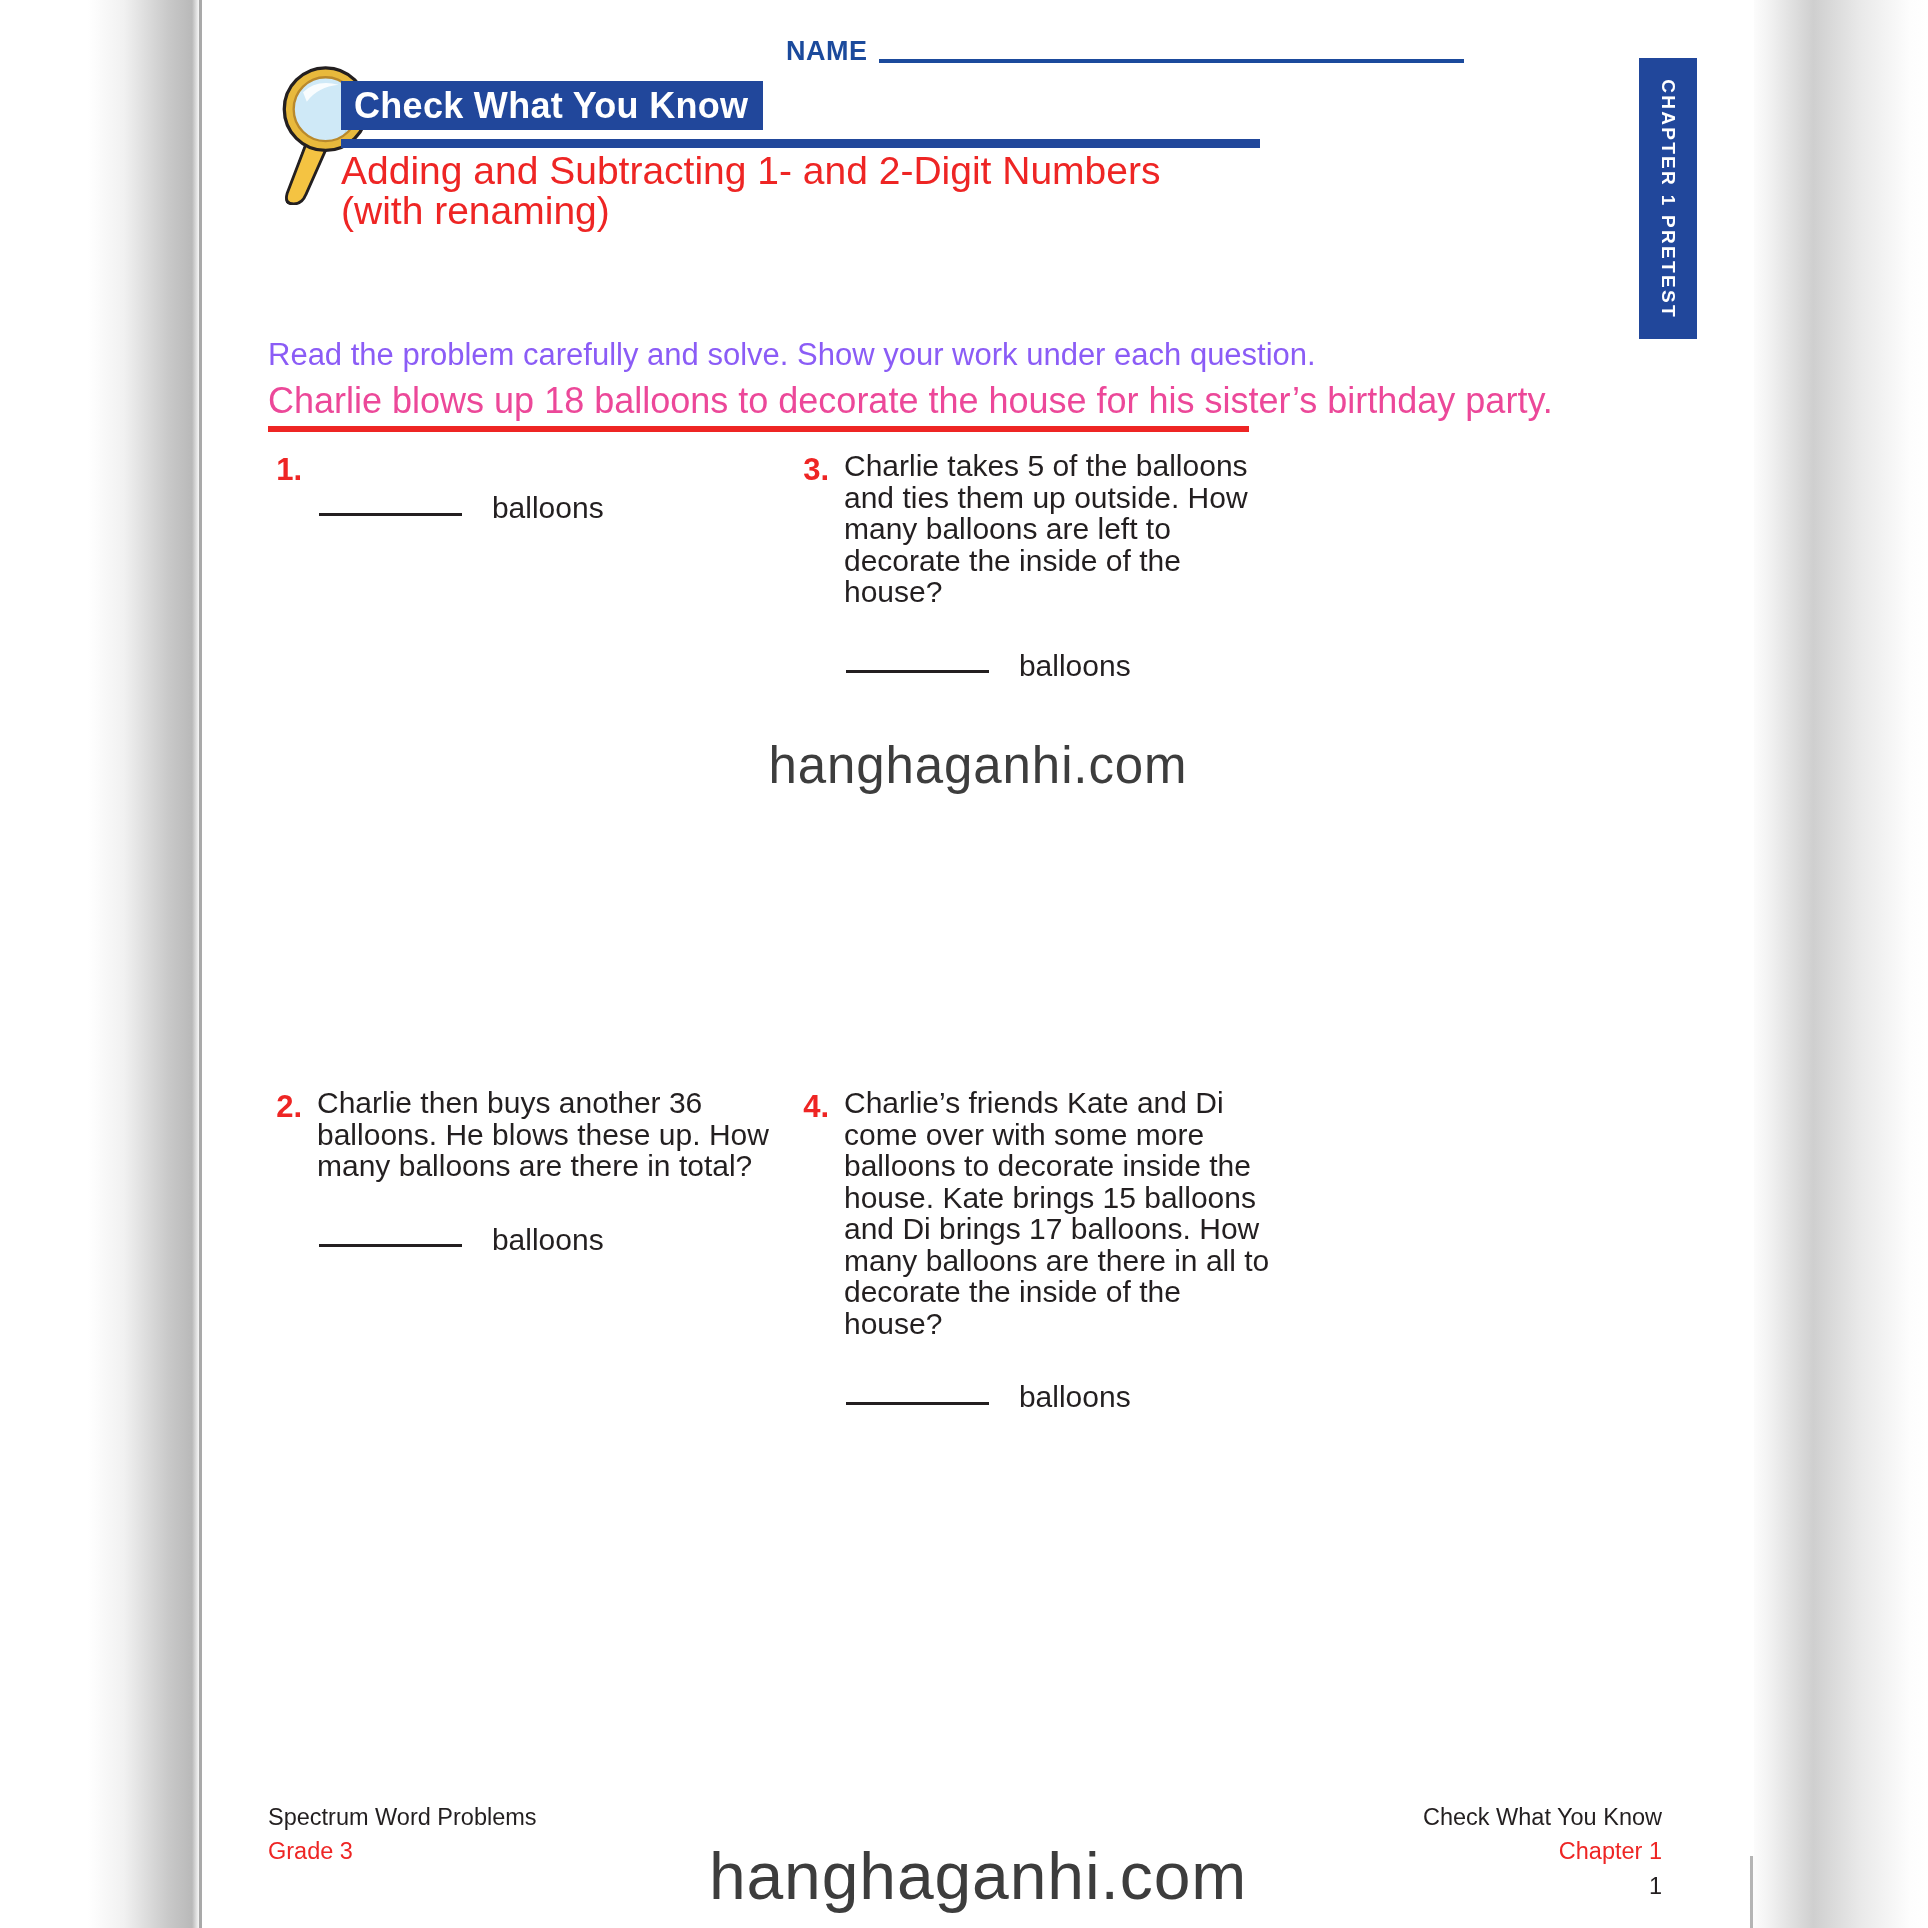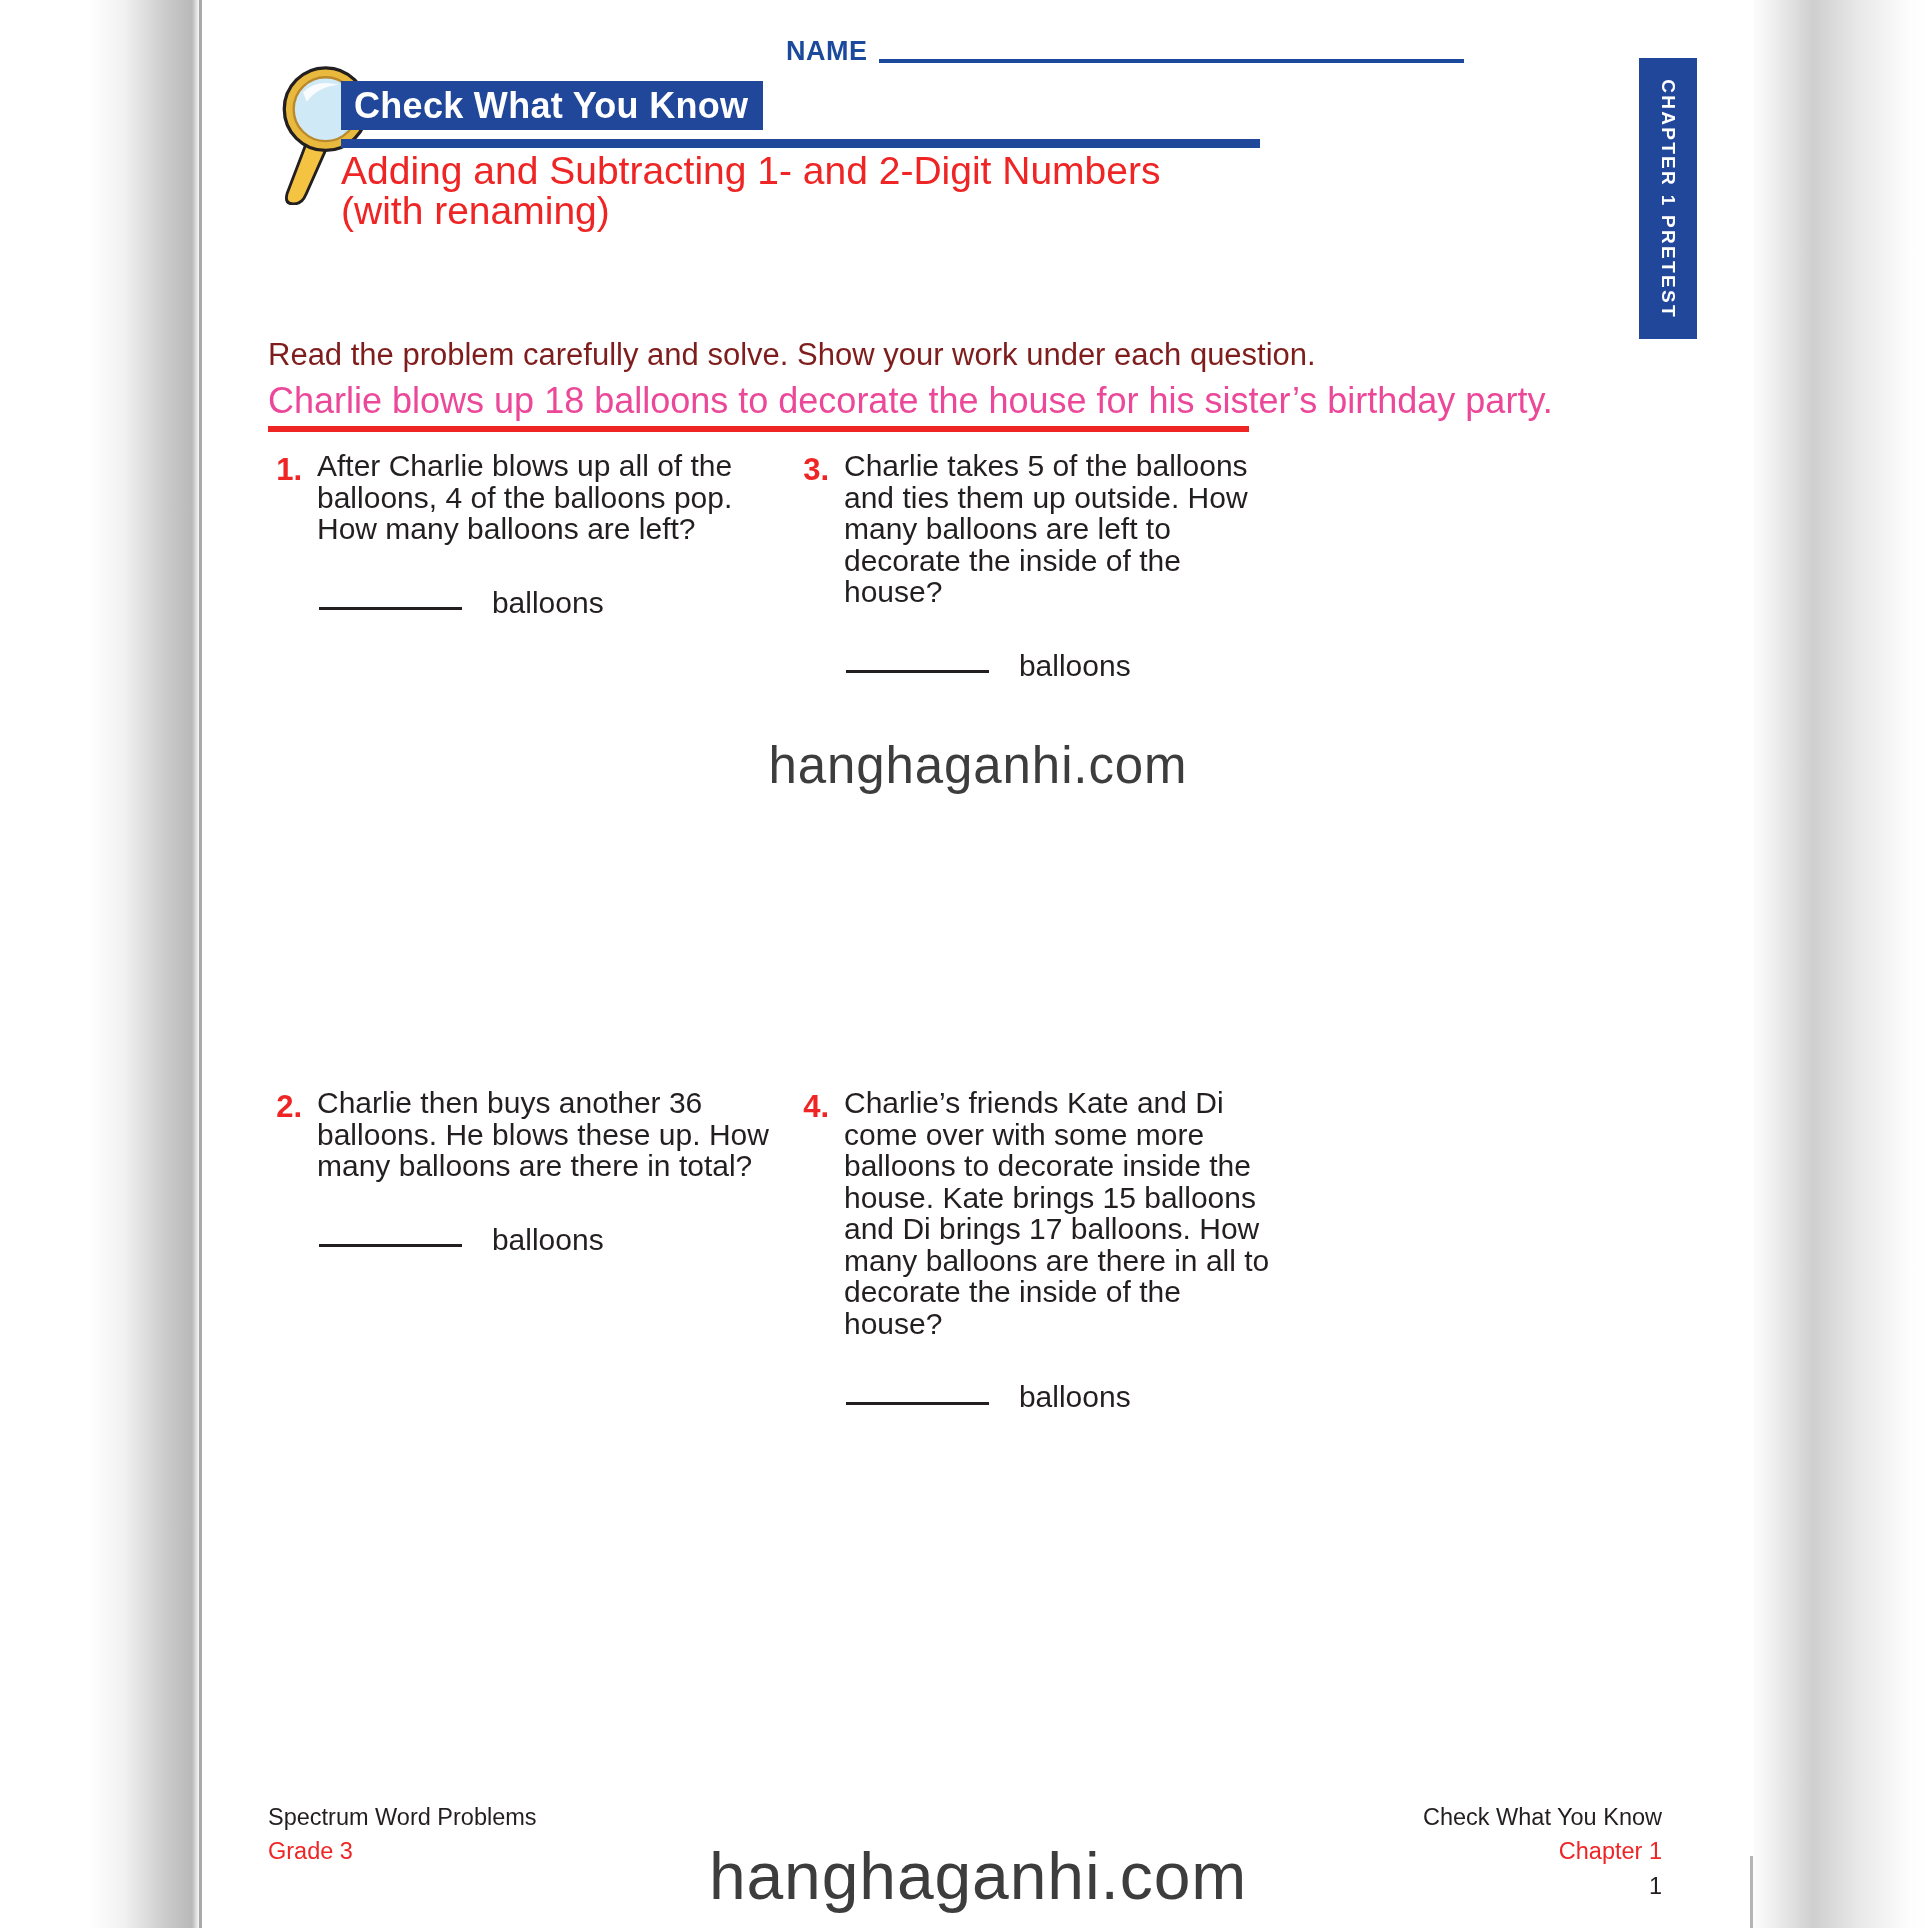--- a/index.html
+++ b/index.html
@@ -137,21 +137,21 @@
     font-weight: normal;
   }
   .lesson-title .l2 { display: block; }
 
   
   .directions {
     position: absolute;
     left: 66px;
     top: 337px;
     width: 998px;
-    color: #7f1d1d;
+    color: #8b5cf6;
     font-family: "Liberation Sans", sans-serif;
     font-size: 31px;
     white-space: nowrap;
   }
 
   
   .intro {
     position: absolute;
     left: 66px;
     top: 380px;
@@ -363,21 +363,20 @@
       <div class="tab-text">CHAPTER 1 PRETEST</div>
     </div>
 
     <div class="problems">
 
       <div class="prow r1">
 
         <div class="pcell left">
           <div class="qnum">1.</div>
           <div class="qbody">
-            <p class="qtext">After Charlie blows up all of the balloons, 4 of the balloons pop. How many balloons are left?</p>
             <div class="answer-row">
               <div class="answer-blank"></div>
               <div class="answer-unit">balloons</div>
             </div>
           </div>
         </div>
 
         <div class="pcell right">
           <div class="qnum">3.</div>
           <div class="qbody">

